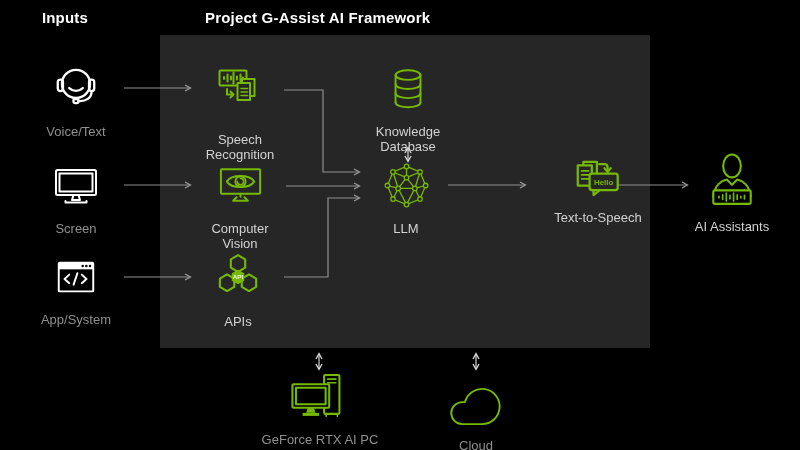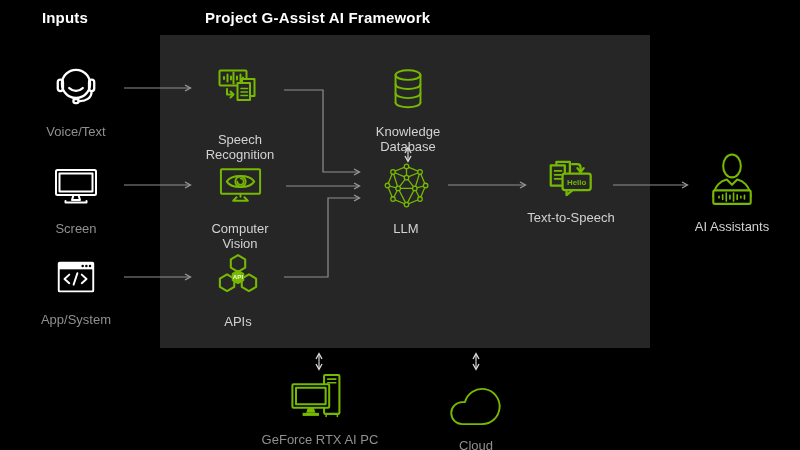--- a/index.html
+++ b/index.html
@@ -170,21 +170,21 @@
             <circle cx="10.2" cy="10.2" r="2.3"></circle>
           <circle cx="24" cy="16" r="2.3"></circle>
             <circle cx="15.5" cy="27" r="2.3"></circle>
             <circle cx="32.5" cy="27" r="2.3"></circle>
         </g>
       </svg>
     </span>
     <div class="label lbl-light">LLM</div>
   </div>
 
-  <div class="node wide" style="left:501px;top:159px;">
+  <div class="node wide" style="left:528px;top:159px;">
     <span>
       <svg width="54" height="39" viewBox="0 0 48 34.5" fill="none" stroke="#76b900" stroke-width="2" stroke-linecap="round" stroke-linejoin="round">
         <rect x="11" y="2.5" width="12" height="15" fill="#262626"></rect>
         <rect x="6" y="5.5" width="12.5" height="18" fill="#262626"></rect>
         <path d="M9.5,10.5 h6 M9.5,14 h6 M9.5,17.5 h6" stroke-width="1.6"></path>
         <path d="M25,4.5 h4.5 q3,0 3,2.8 v2.2"></path>
         <path d="M29.7,8 L32.5,11.5 L35.3,8"></path>
         <rect x="16.5" y="13" width="25" height="14.5" rx="2" fill="#262626"></rect>
         <path d="M20,27.5 V32 L25.5,27.5"></path>
         <text x="29" y="23" text-anchor="middle" font-size="7" font-weight="600" fill="#76b900" stroke="none">Hello</text>

